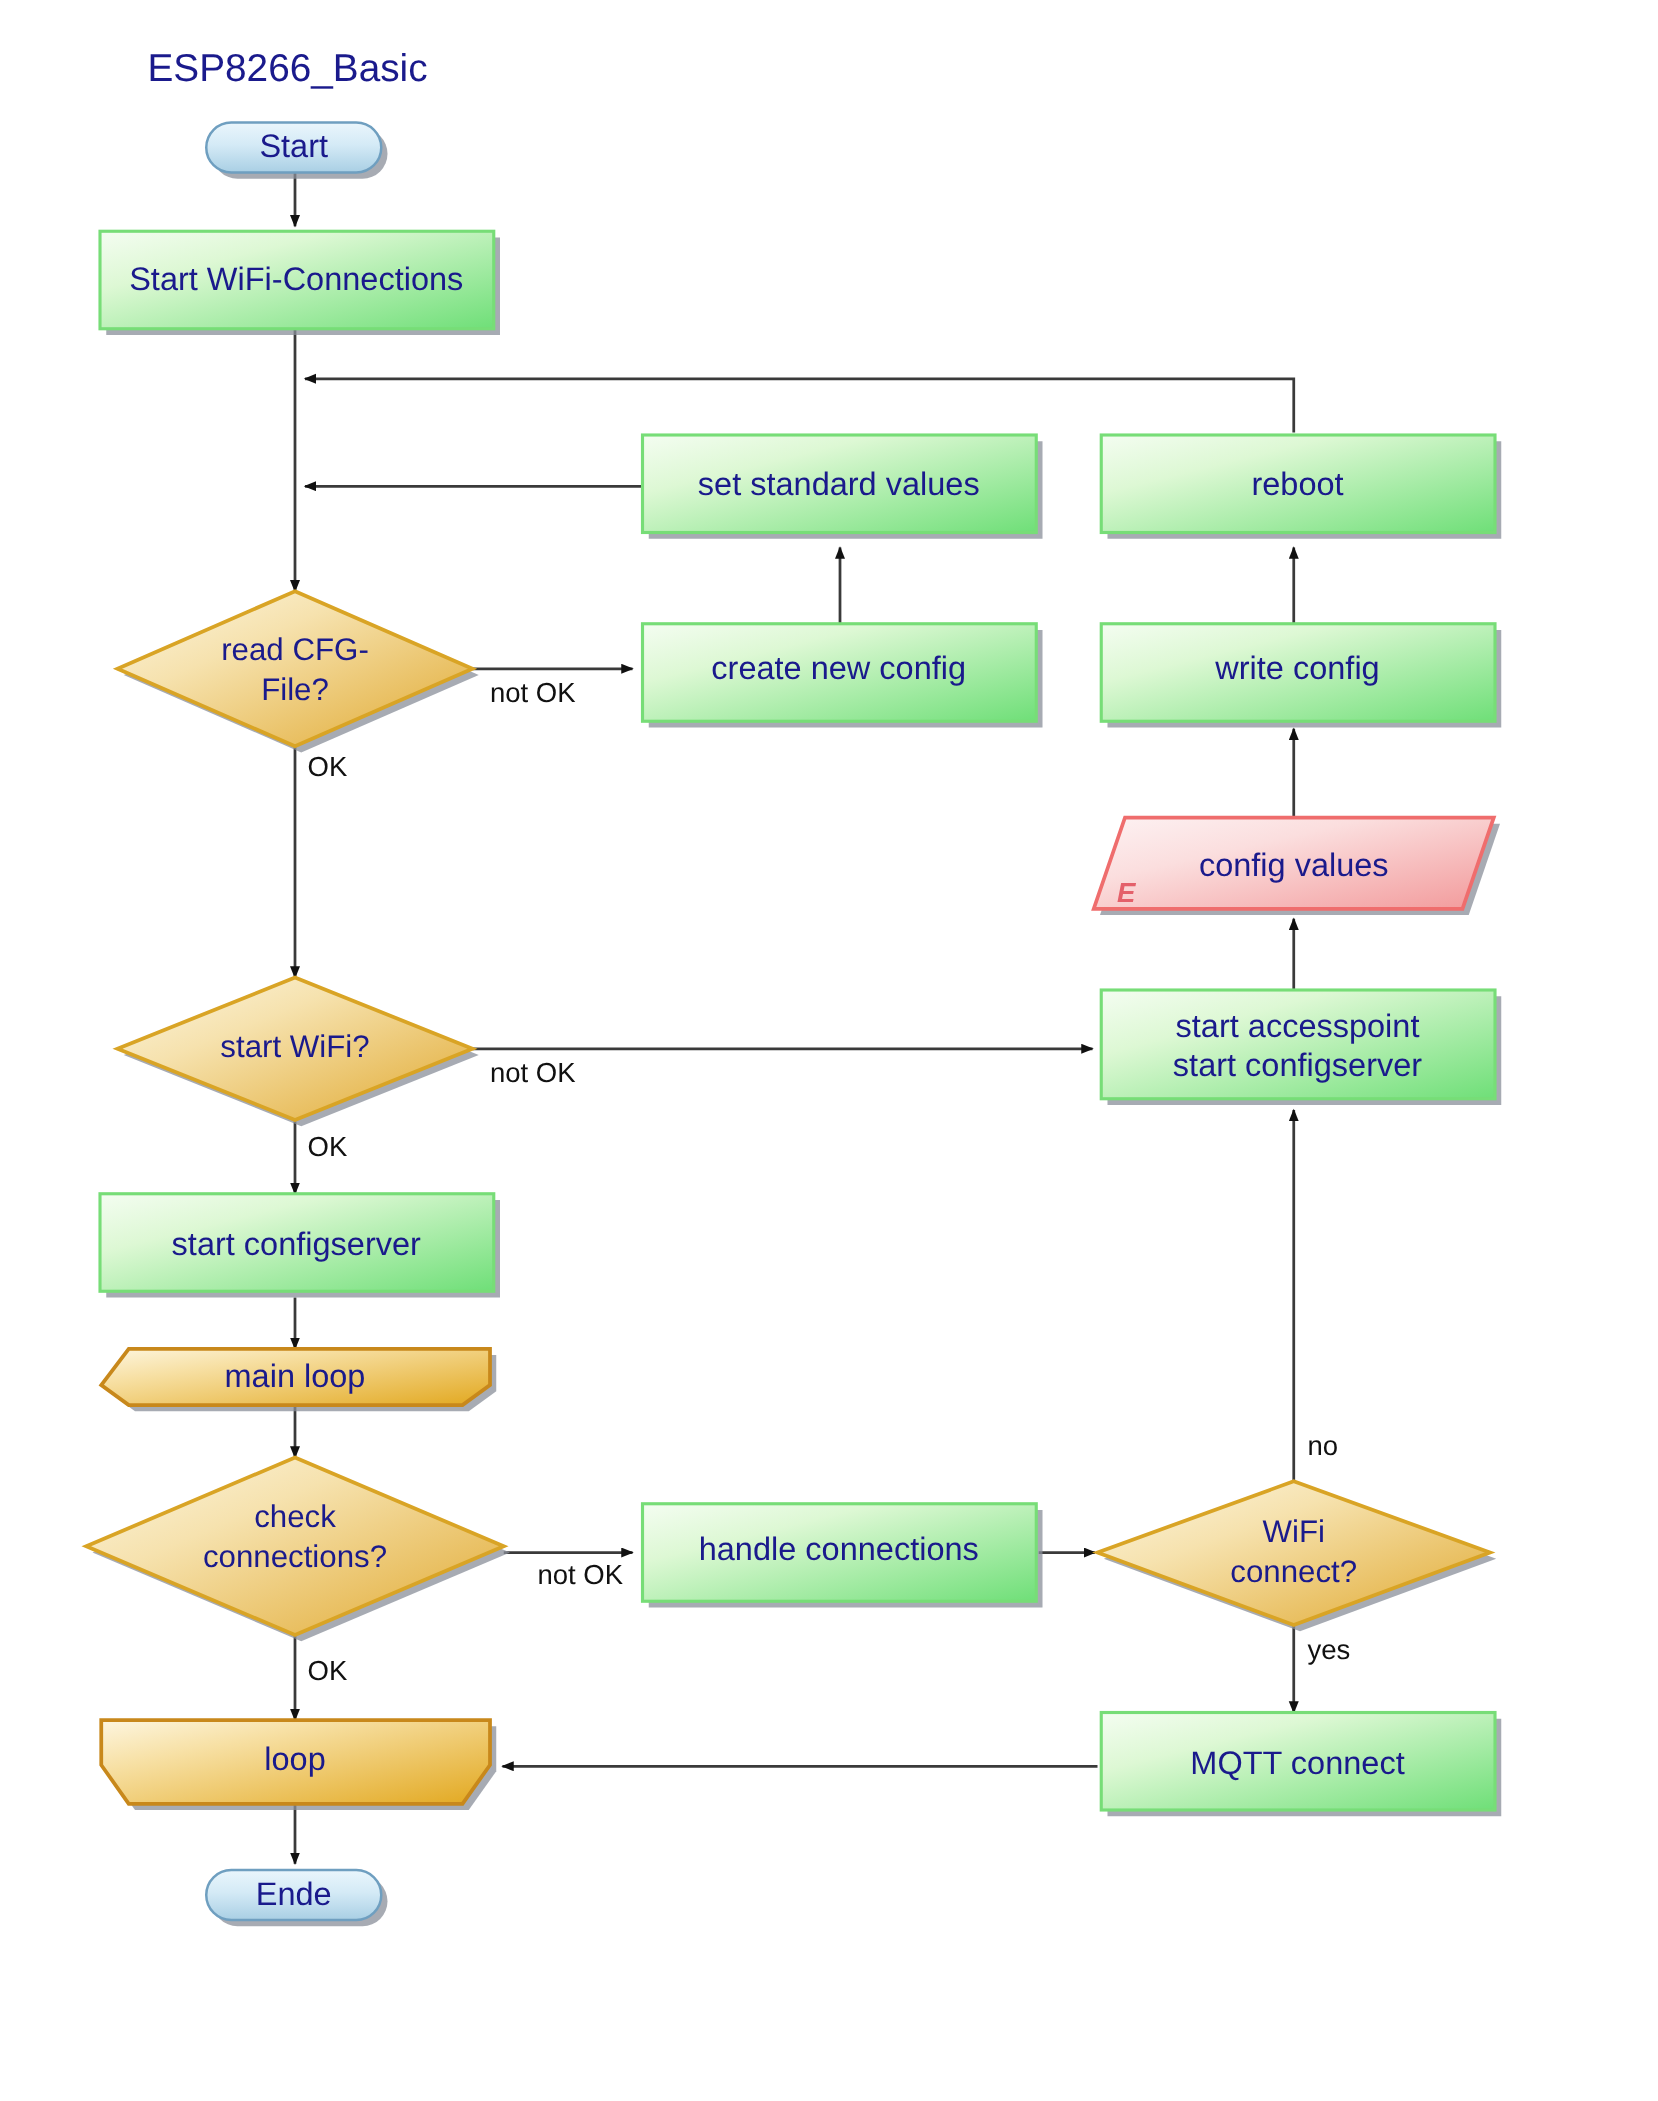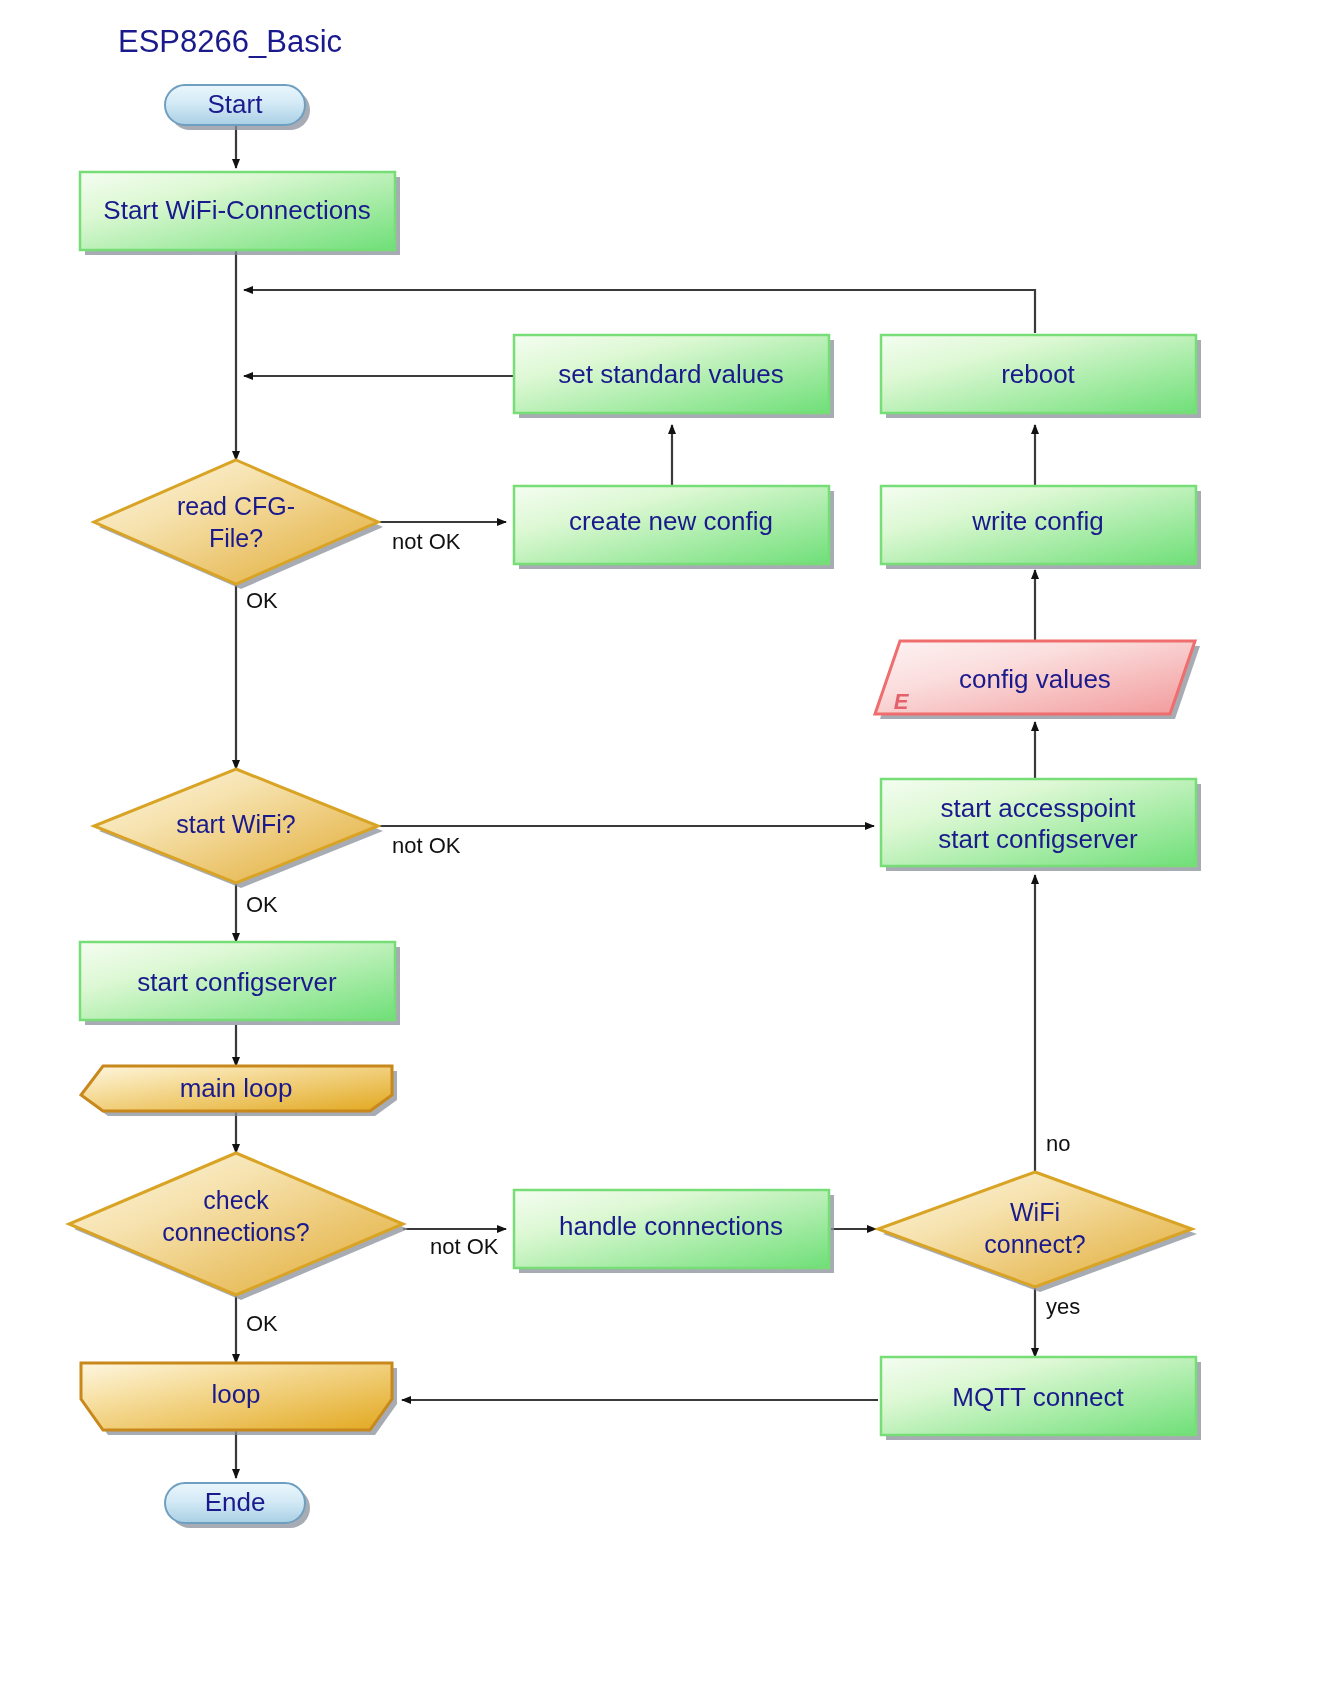--- a/index.html
+++ b/index.html
@@ -9,21 +9,21 @@
   }
   body {
     width: 1326px;
     height: 1681px;
     font-family: "Liberation Sans", sans-serif;
     overflow: hidden;
     position: relative;
   }
   #chart-root {
     position: absolute;
-    left: 0; top: 0;
+    left: 0; top: 13px;
     width: 1326px;
     height: 1385px;
   }
   svg { display: block; }
 
   text { font-family: "Liberation Sans", sans-serif; }
 
   .node-label {
     fill: #1a1a8c;
     font-size: 25px;

